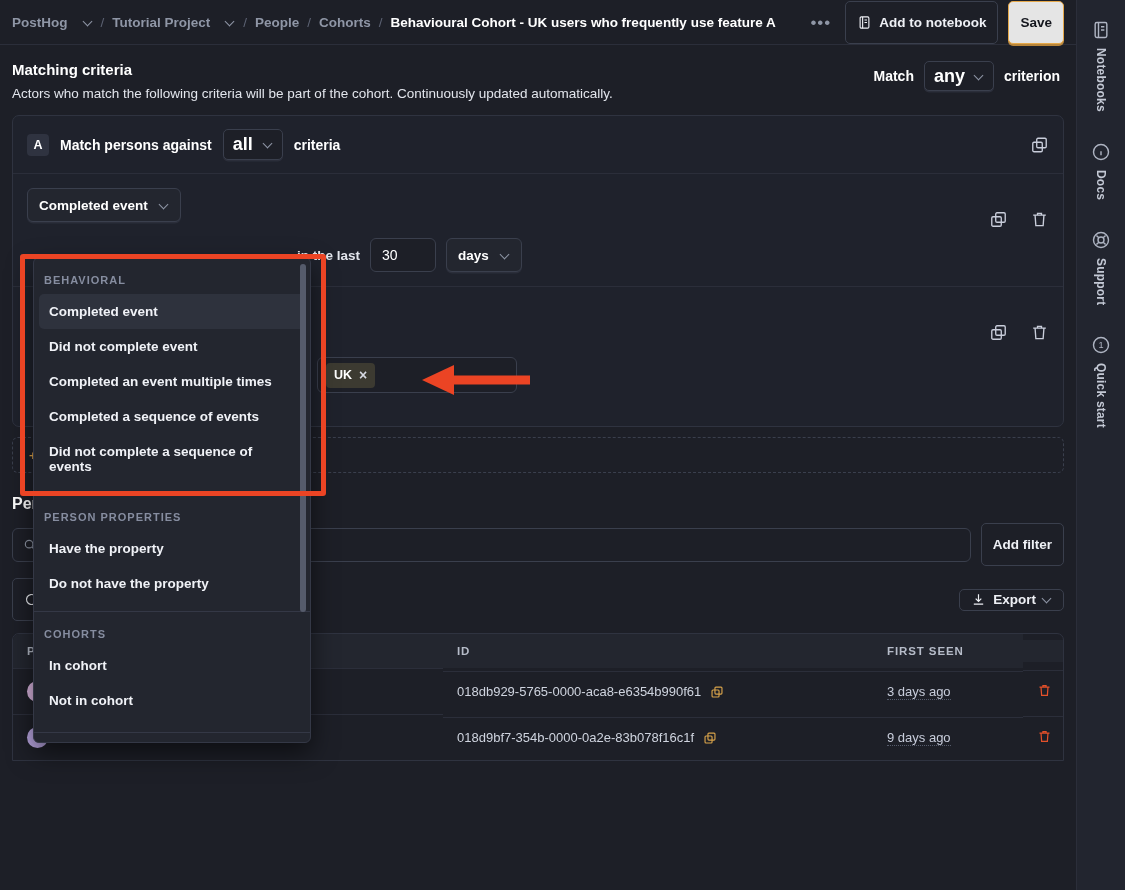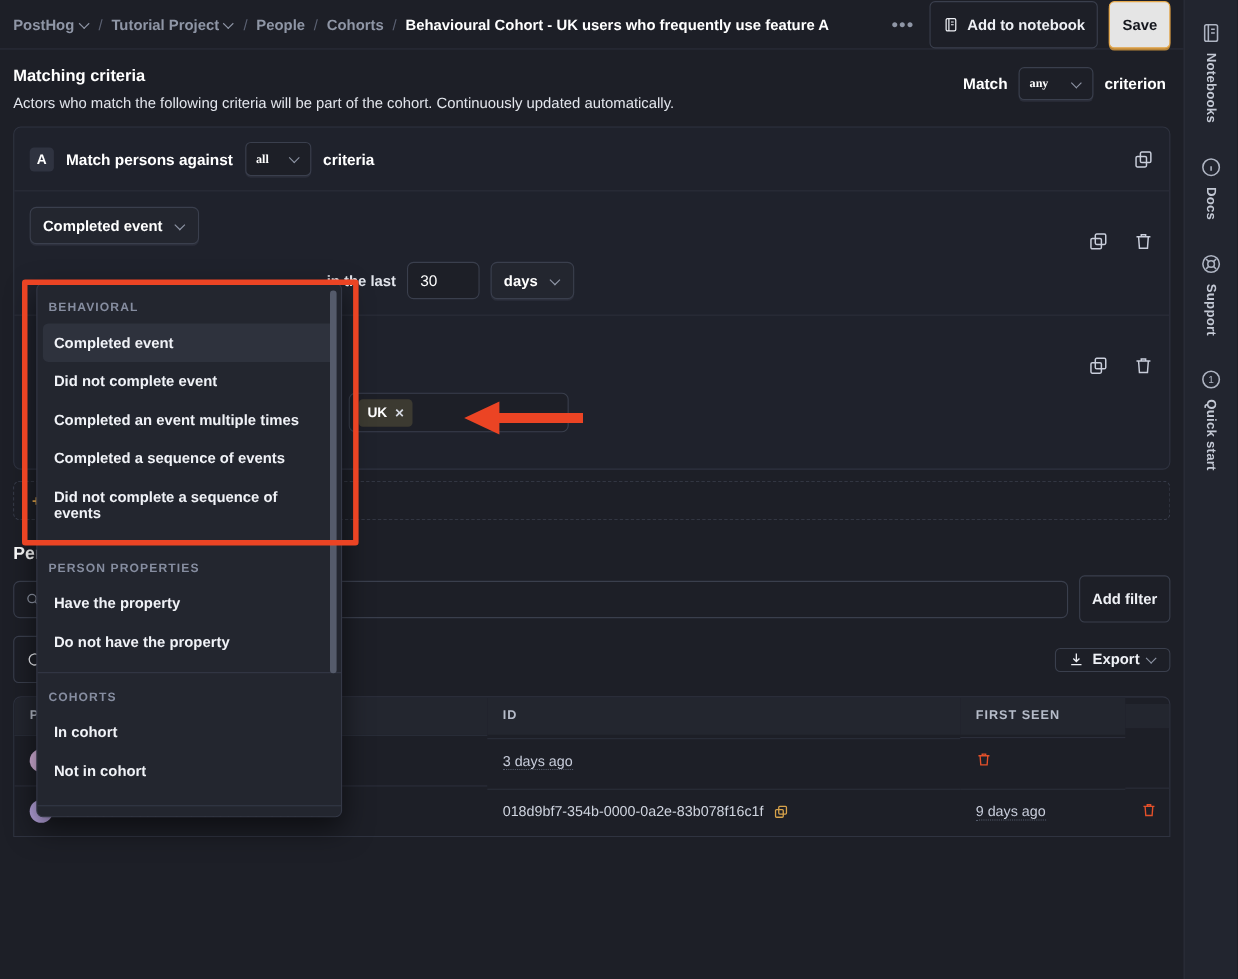--- a/index.html
+++ b/index.html
@@ -15,21 +15,21 @@
   
   .topbar {
     position: absolute; left: 0; top: 0; width: 1076px; height: 45px;
     background: #1d1f27;
     border-bottom: 1px solid #2b2e3a;
     display: flex; align-items: center; padding: 0 12px;
   }
   .crumbs { display: flex; align-items: center; gap: 0; flex: 1; min-width: 0; }
   .crumb {
     font-size: 13.5px; font-weight: 600; color: #8f96a6;
-    display: flex; align-items: center; gap: 5px; white-space: nowrap;
+    display: flex; align-items: center; gap: 16px; white-space: nowrap;
   }
   .crumb.current { color: #fff; font-weight: 700; }
   .crumb-sep { color: #5c6273; font-size: 13.5px; margin: 0 8px; }
   .chev { display: inline-block; width: 9px; height: 9px; position: relative; top: -1px; }
   .chev::before {
     content: ""; position: absolute; left: 0; top: 1px;
     width: 6px; height: 6px;
     border-right: 1.6px solid #8f96a6; border-bottom: 1.6px solid #8f96a6;
     transform: rotate(45deg);
   }
@@ -74,23 +74,23 @@
   .sec-sub { font-size: 13.5px; color: #e2e5ec; margin-top: 8px; }
   .match-ctl {
     position: absolute; right: 16px; top: 16px;
     display: flex; align-items: center; gap: 10px;
     font-size: 14px; font-weight: 600; color: #fff;
   }
   .select {
     display: inline-flex; align-items: center; justify-content: space-between;
     gap: 10px; height: 30px; padding: 4px 9px;
     border: 1px solid #3a3f4d; border-radius: 5px;
-    background: #1d1f27; color: #fff; font-size: 11px; font-weight: 700;
+    background: #1d1f27; color: #fff; font-size: 18px; font-weight: 700;
     cursor: pointer; box-shadow: 0 1.5px 0 #2b2e3a;
-    font-family: Liberation Serif, serif;
+    font-family: Liberation Sans, sans-serif;
   }
 
   
   .card {
     margin: 8px 12px 0 12px;
     border: 1px solid #2f3340; border-radius: 7px;
     background: #1f222c;
   }
   .card-top {
     display: flex; align-items: center; gap: 11px;
@@ -436,20 +436,29 @@
       </div>
 
       <div class="tr">
         <div class="td">
           <span class="person-cell">
             <span class="avatar" style="background:#d7b3dd">B</span>
             <span>bf2daef6-8e25-4dc1-99ec-dc7712d4712e</span>
           </span>
         </div>
         <div class="td">
+          <span class="id-cell">
+            <span>018db929-5765-0000-aca8-e6354b990f61</span>
+            <svg class="copy-ico" viewBox="0 0 24 24" fill="none" stroke="currentColor" stroke-width="2">
+              <rect x="8.5" y="3.5" width="12" height="12" rx="1.6"></rect>
+                <rect x="3.5" y="8.5" width="12" height="12" rx="1.6"></rect>
+            </svg>
+          </span>
+        </div>
+        <div class="td">
           <span class="seen">3 days ago</span>
         </div>
         <div class="td">
           <svg class="trash-ico" viewBox="0 0 24 24" fill="none" stroke="currentColor" stroke-width="2">
             <path d="M4 6.5h16M9.5 6.5V4.2h5v2.3M6.4 6.5l1 13.3h9.2l1-13.3"></path>
           </svg>
         </div>
       </div>
 
       <div class="tr">

